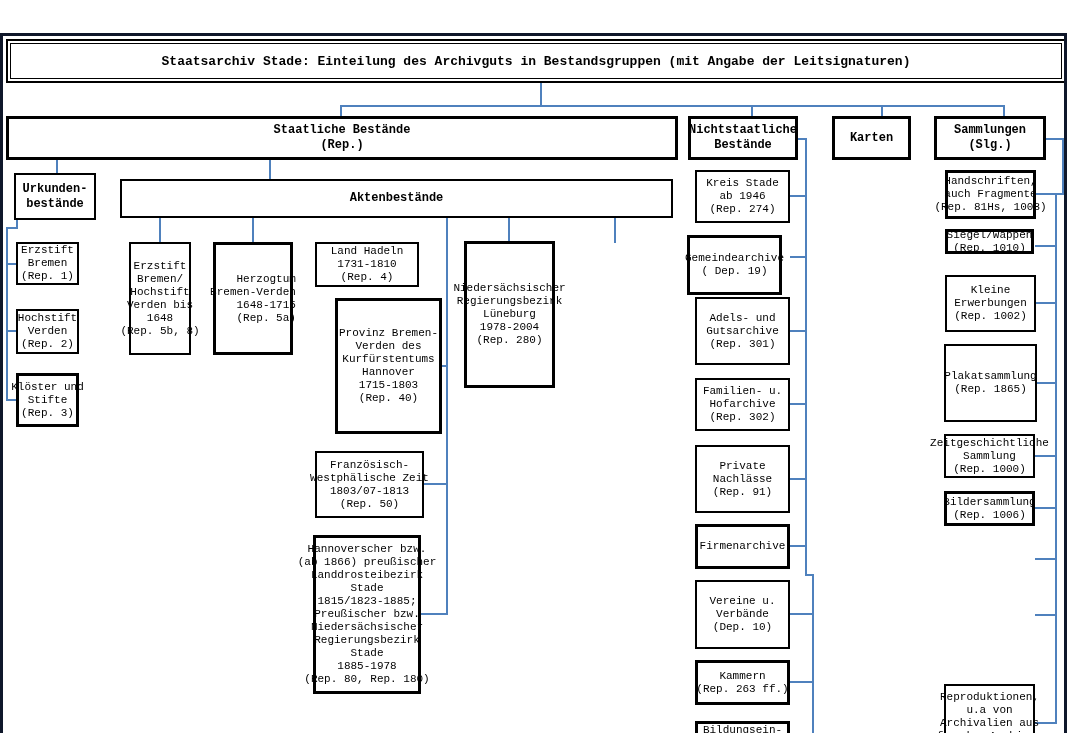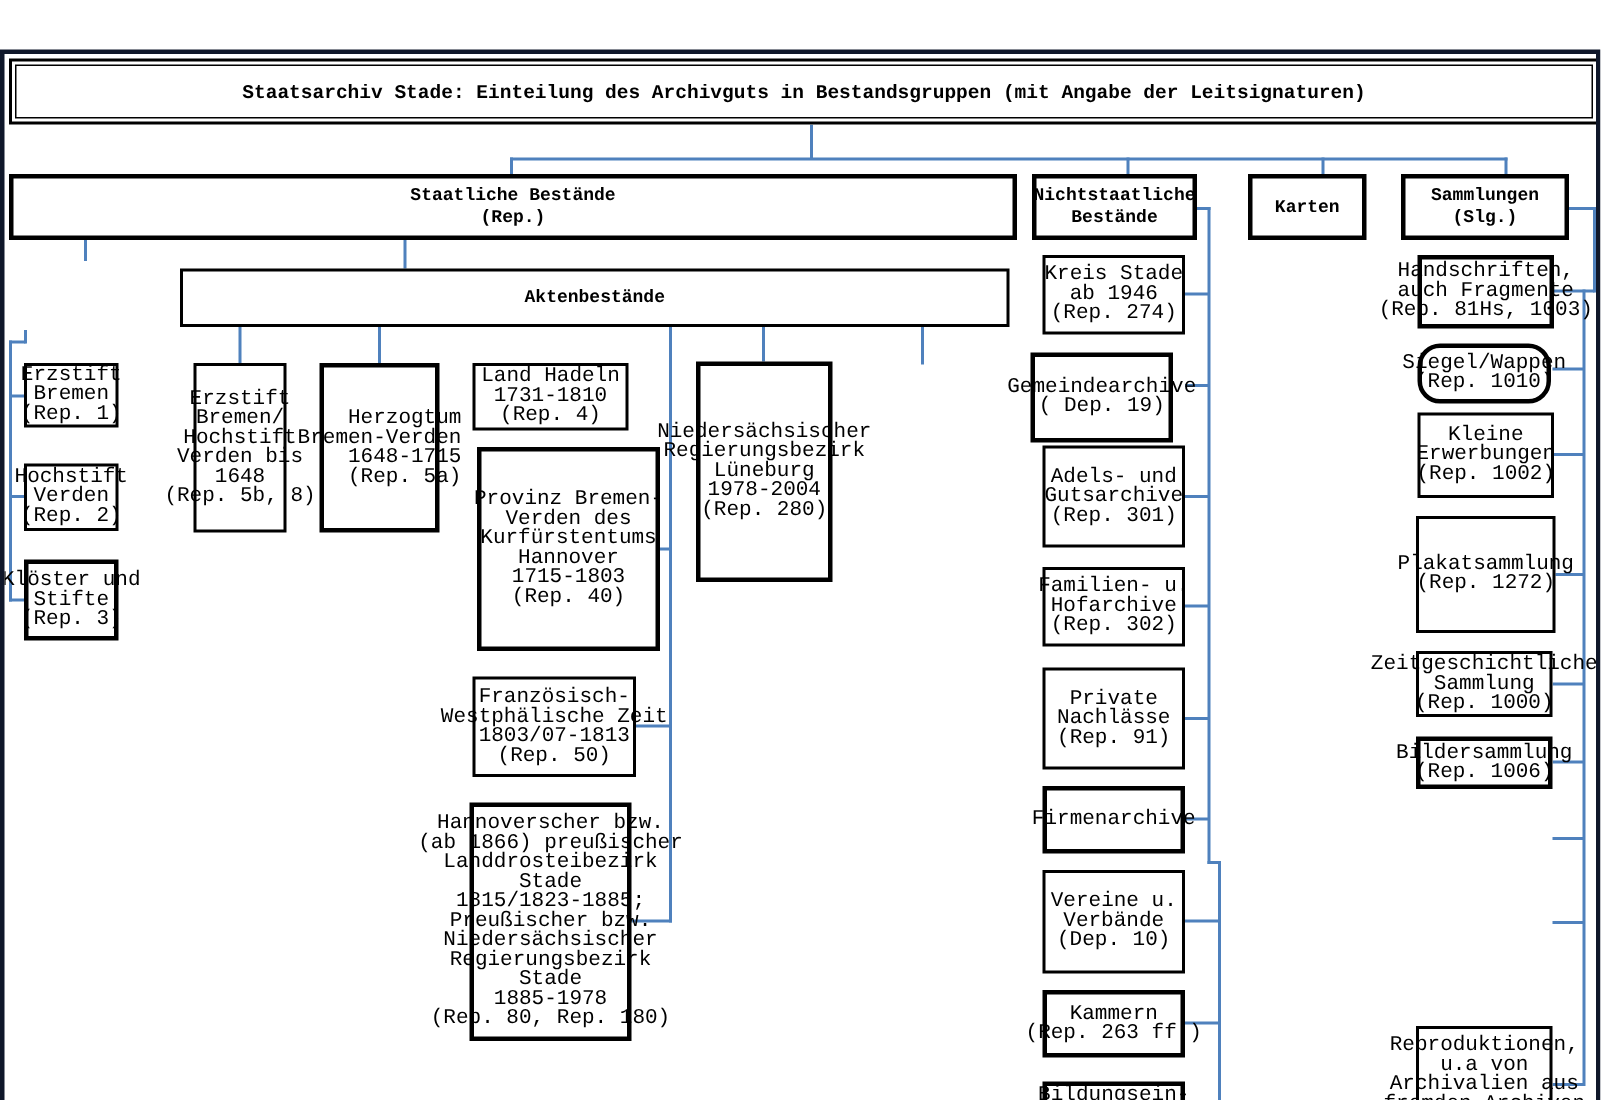--- a/index.html
+++ b/index.html
@@ -31,21 +31,21 @@
     text-align:center;
   }
   .node {
     position:absolute;
     box-sizing:border-box;
     background:#fff;
     border:2px solid #000;
     display:flex; align-items:center; justify-content:center;
     text-align:center;
     white-space:pre;
-    font-size:14px; line-height:13px; color:#000;
+    font-size:11px; line-height:13px; color:#000;
     z-index:2;
   }
   .node.bold { font-weight:bold; font-size:12px; line-height:15px; }
   .node.thick { border-width:3px; }
   .conn {
     position:absolute;
     background:var(--conn, #4f81bd);
     z-index:1;
   }
 </style>
@@ -103,20 +103,22 @@
     <div class="conn" style="left: 1032px; top: 522px; width: 21px; height: 2px;"></div>
     <div class="conn" style="left: 1032px; top: 578px; width: 21px; height: 2px;"></div>
     <div class="conn" style="left: 1032px; top: 686px; width: 21px; height: 2px;"></div>
     <div class="node bold thick" style="left: 3px; top: 80px; width: 672px; height: 44px; border-color: rgb(0, 0, 0); color: rgb(0, 0, 0);">Staatliche Bestände
 (Rep.)</div>
     <div class="node bold thick" style="left: 685px; top: 80px; width: 110px; height: 44px; border-color: rgb(0, 0, 0); color: rgb(0, 0, 0);">Nichtstaatliche
 Bestände</div>
     <div class="node bold thick" style="left: 829px; top: 80px; width: 79px; height: 44px; border-color: rgb(0, 0, 0); color: rgb(0, 0, 0);">Karten</div>
     <div class="node bold thick" style="left: 931px; top: 80px; width: 112px; height: 44px; border-color: rgb(0, 0, 0); color: rgb(0, 0, 0);">Sammlungen
 (Slg.)</div>
+    <div class="node bold" style="left: 11px; top: 137px; width: 82px; height: 47px; border-color: rgb(0, 0, 0); color: rgb(0, 0, 0);">Urkunden-
+bestände</div>
     <div class="node bold" style="left: 117px; top: 143px; width: 553px; height: 39px; border-color: rgb(0, 0, 0); color: rgb(0, 0, 0);">Aktenbestände</div>
     <div class="node" style="left: 13px; top: 206px; width: 63px; height: 43px; border-color: rgb(0, 0, 0); color: rgb(0, 0, 0);">Erzstift
 Bremen
 (Rep. 1)</div>
     <div class="node" style="left: 13px; top: 273px; width: 63px; height: 45px; border-color: rgb(0, 0, 0); color: rgb(0, 0, 0);">Hochstift
 Verden
 (Rep. 2)</div>
     <div class="node thick" style="left: 13px; top: 337px; width: 63px; height: 54px; border-color: rgb(0, 0, 0); color: rgb(0, 0, 0);">Klöster und
 Stifte
 (Rep. 3)</div>
@@ -126,21 +128,21 @@
 Verden bis
 1648
 (Rep. 5b, 8)</div>
     <div class="node thick" style="left: 210px; top: 206px; width: 80px; height: 113px; border-color: rgb(0, 0, 0); color: rgb(0, 0, 0); text-align: right;">Herzogtum
 Bremen-Verden
 1648-1715
 (Rep. 5a)</div>
     <div class="node" style="left: 312px; top: 206px; width: 104px; height: 45px; border-color: rgb(0, 0, 0); color: rgb(0, 0, 0);">Land Hadeln
 1731-1810
 (Rep. 4)</div>
-    <div class="node thick" style="left: 315px; top: 262px; width: 122px; height: 136px; border-color: rgb(0, 0, 0); color: rgb(0, 0, 0);">Provinz Bremen-
+    <div class="node thick" style="left: 332px; top: 262px; width: 107px; height: 136px; border-color: rgb(0, 0, 0); color: rgb(0, 0, 0);">Provinz Bremen-
 Verden des
 Kurfürstentums
 Hannover
 1715-1803
 (Rep. 40)</div>
     <div class="node" style="left: 312px; top: 415px; width: 109px; height: 67px; border-color: rgb(0, 0, 0); color: rgb(0, 0, 0);">Französisch-
 Westphälische Zeit
 1803/07-1813
 (Rep. 50)</div>
     <div class="node thick" style="left: 310px; top: 499px; width: 108px; height: 159px; border-color: rgb(0, 0, 0); color: rgb(0, 0, 0);">Hannoverscher bzw.
@@ -178,27 +180,27 @@
 Verbände
 (Dep. 10)</div>
     <div class="node thick" style="left: 692px; top: 624px; width: 95px; height: 45px; border-color: rgb(0, 0, 0); color: rgb(0, 0, 0);">Kammern
 (Rep. 263 ff.)</div>
     <div class="node thick" style="left: 692px; top: 685px; width: 95px; height: 44px; border-color: rgb(0, 0, 0); color: rgb(0, 0, 0);">Bildungsein-
 richtungen
 (Rep. 161 ff.)</div>
     <div class="node thick" style="left: 942px; top: 134px; width: 91px; height: 49px; border-color: rgb(0, 0, 0); color: rgb(0, 0, 0);">Handschriften,
 auch Fragmente
 (Rep. 81Hs, 1003)</div>
-    <div class="node thick" style="left: 942px; top: 193px; width: 89px; height: 40px; border-color: rgb(0, 0, 0); color: rgb(0, 0, 0); border-radius: 15px;">Siegel/Wappen
+    <div class="node thick" style="left: 942px; top: 193px; width: 89px; height: 25px; border-color: rgb(0, 0, 0); color: rgb(0, 0, 0);">Siegel/Wappen
 (Rep. 1010)</div>
     <div class="node" style="left: 942px; top: 239px; width: 91px; height: 57px; border-color: rgb(0, 0, 0); color: rgb(0, 0, 0);">Kleine
 Erwerbungen
 (Rep. 1002)</div>
     <div class="node" style="left: 941px; top: 308px; width: 93px; height: 78px; border-color: rgb(0, 0, 0); color: rgb(0, 0, 0);">Plakatsammlung
-(Rep. 1272)</div>
+(Rep. 1865)</div>
     <div class="node" style="left: 941px; top: 398px; width: 91px; height: 44px; border-color: rgb(0, 0, 0); color: rgb(0, 0, 0);">Zeitgeschichtliche
 Sammlung
 (Rep. 1000)</div>
     <div class="node thick" style="left: 941px; top: 455px; width: 91px; height: 35px; border-color: rgb(0, 0, 0); color: rgb(0, 0, 0);">Bildersammlung
 (Rep. 1006)</div>
     <div class="node" style="left: 941px; top: 648px; width: 91px; height: 79px; border-color: rgb(0, 0, 0); color: rgb(0, 0, 0);">Reproduktionen,
 u.a von
 Archivalien aus
 fremden Archiven
 (Rep. 5 S)</div>

